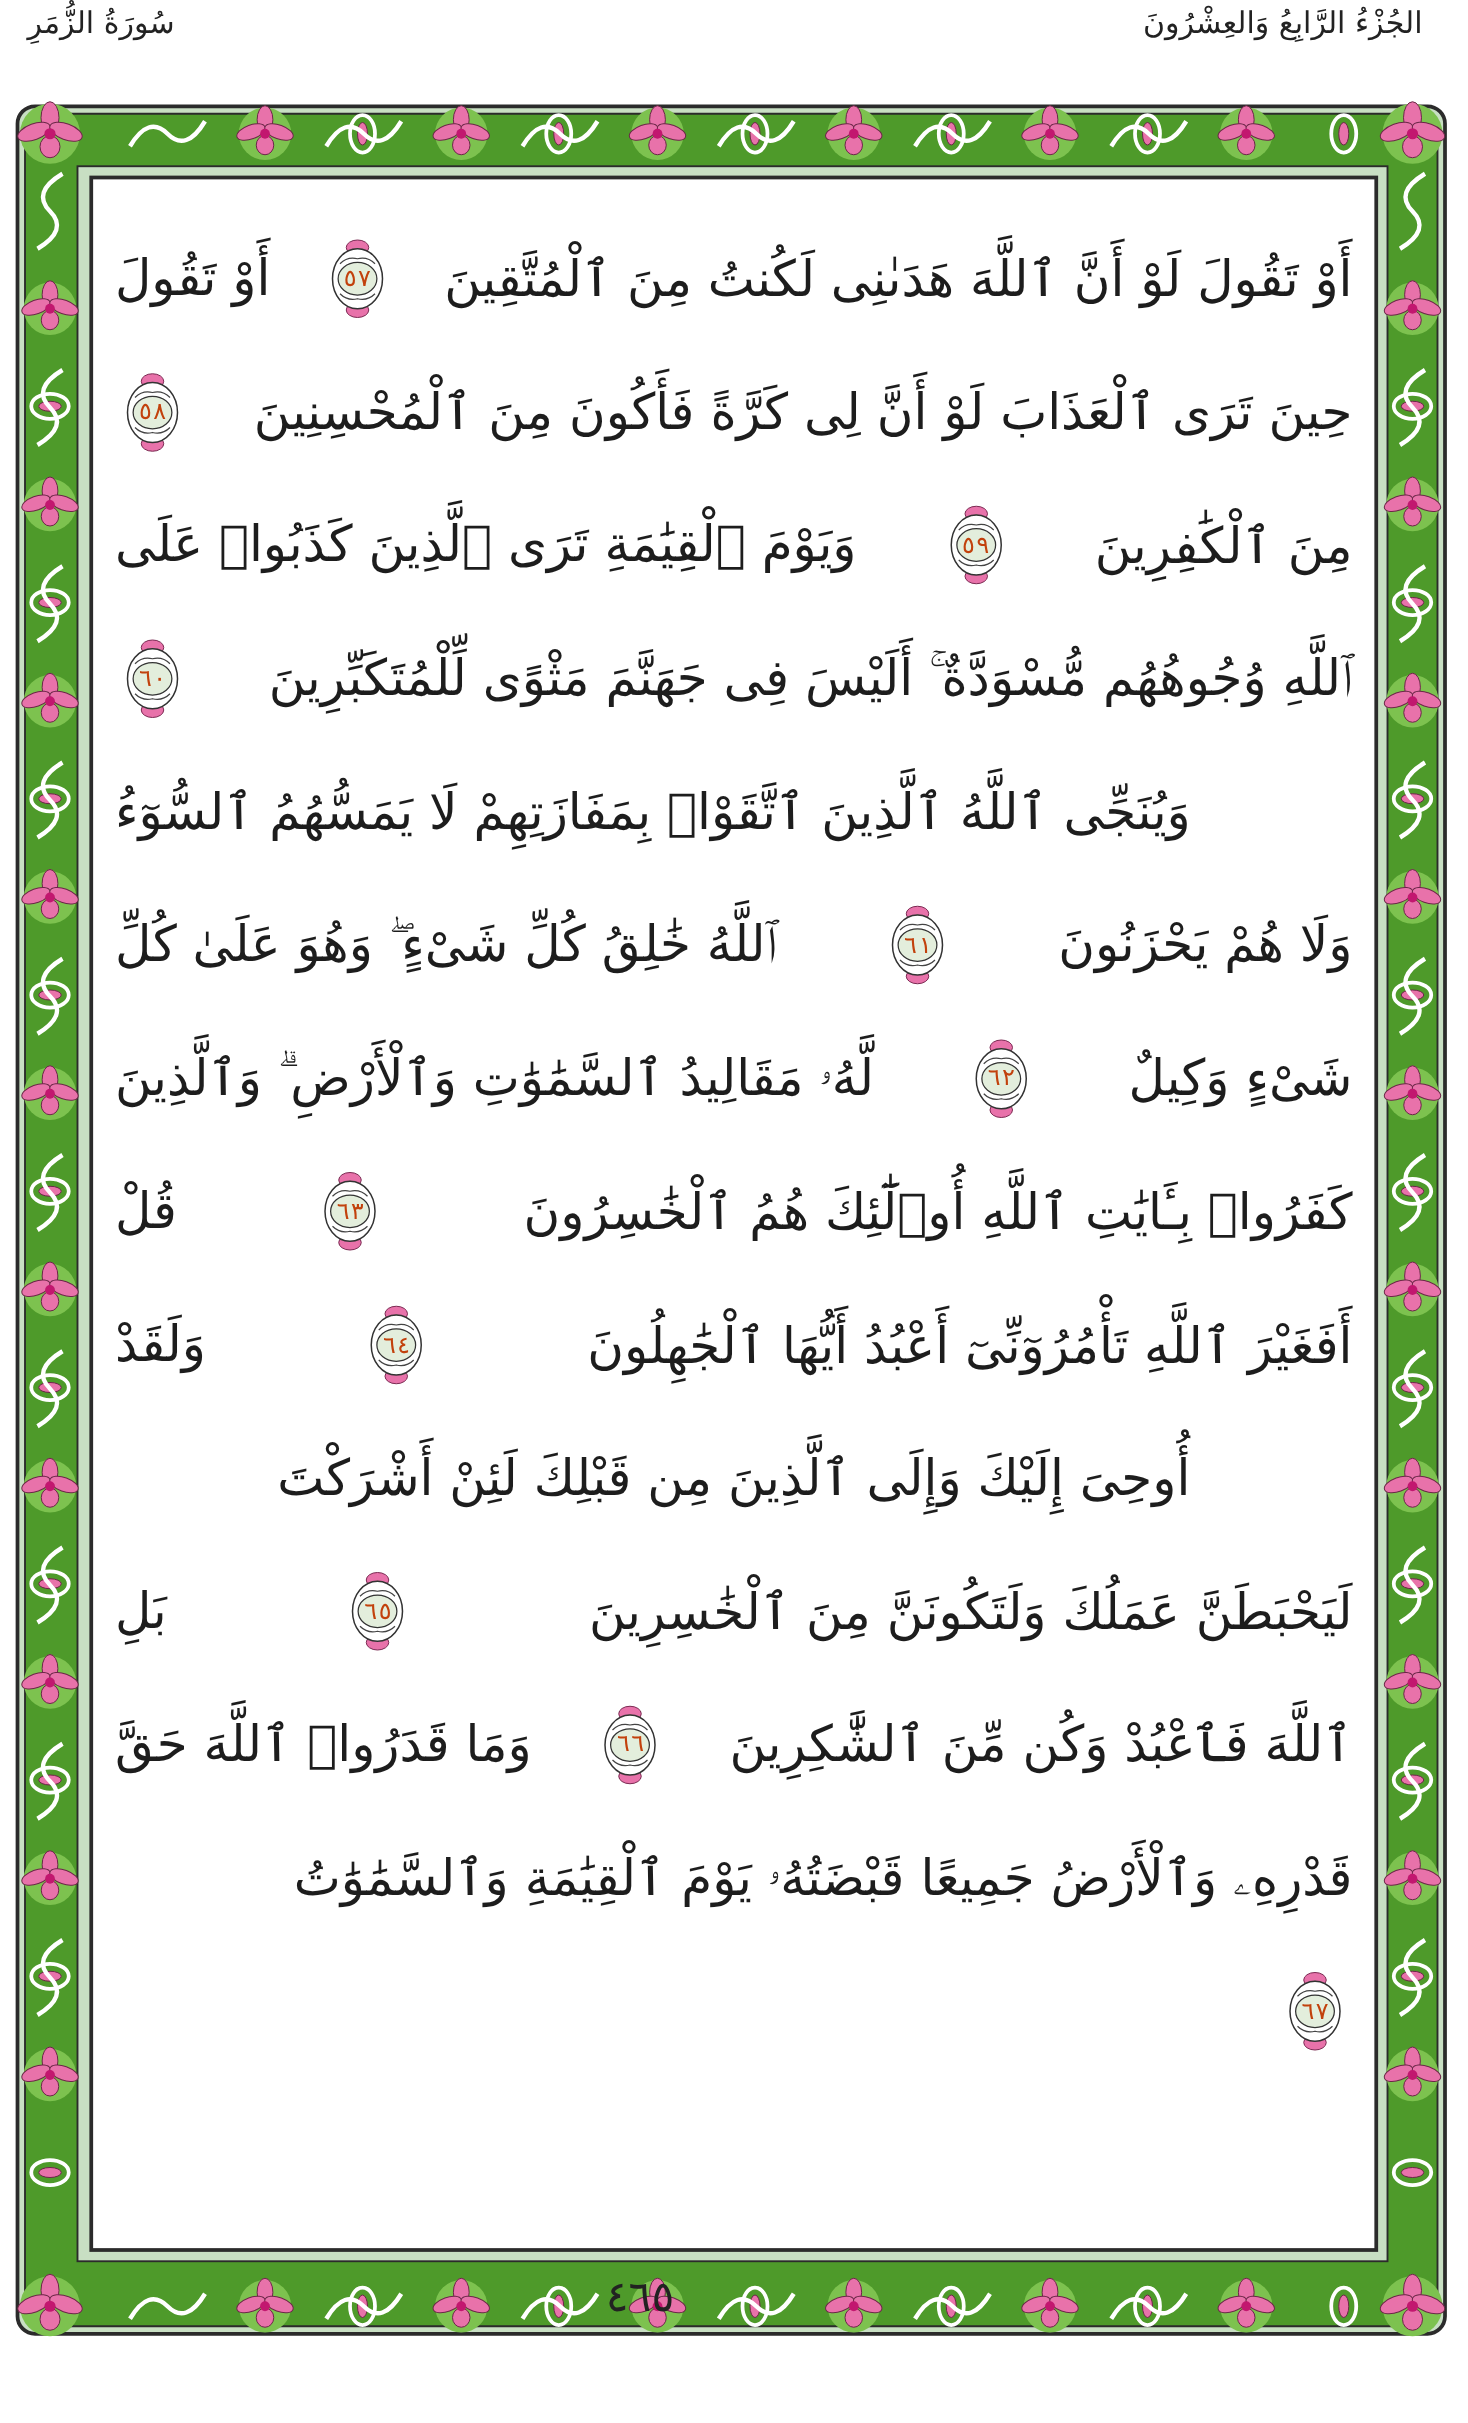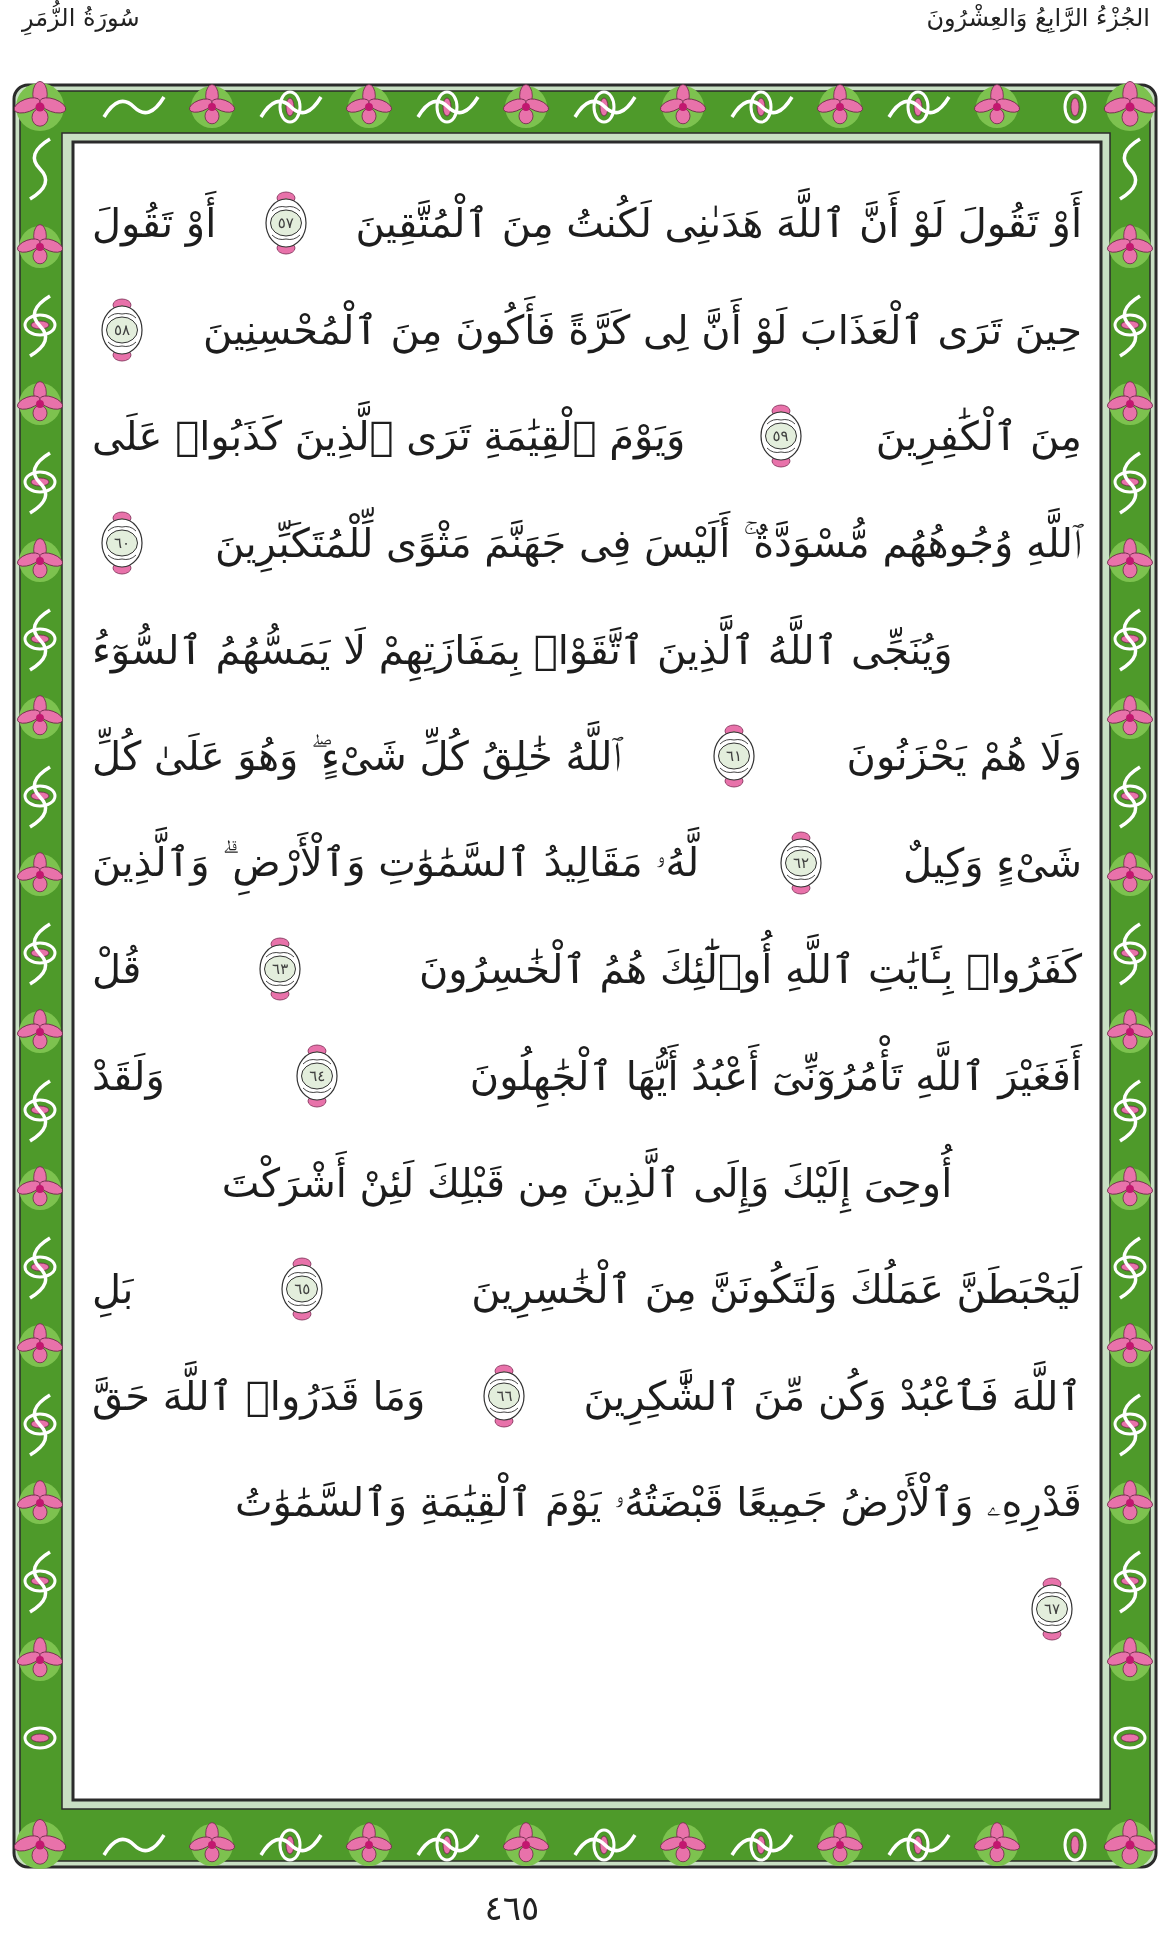--- a/index.html
+++ b/index.html
@@ -1,35 +1,35 @@
 <!DOCTYPE html>
 <html><head>
 <meta charset="utf-8">
 <style>
   html,body{margin:0;padding:0;background:#fff;}
   body{width:1174px;height:1938px;position:relative;overflow:hidden;font-family:"DejaVu Sans",sans-serif;}
   .hdr{position:absolute;top:4px;font-family:"DejaVu Sans",sans-serif;font-size:24px;color:#222;direction:rtl;white-space:nowrap;}
   #hdr-surah{left:22px;}
-  #hdr-juz{right:24px;margin-left:20px;}
+  #hdr-juz{right:36px;margin-left:20px;}
 
   
   .frame{position:absolute;left:10px;top:77px;width:1150px;height:1798px;}
   .frame svg{position:absolute;left:0;top:0;}
 
   .panel{position:absolute;left:76px;top:145px;width:1022px;height:1652px;background:#fff;}
 
   .lines{position:absolute;left:92px;top:170px;width:990px;direction:rtl;}
   .qline{height:106.6px;display:flex;justify-content:space-between;align-items:center;
     font-family:"DejaVu Sans",sans-serif;font-size:40px;color:#1d1d1d;white-space:nowrap;direction:rtl;}
   .qline .seg{display:inline-block;}
   .marker{display:inline-flex;flex:0 0 auto;width:44px;height:64px;position:relative;align-items:center;justify-content:center;margin:0 8px;}
   .marker svg{position:absolute;left:0;top:0;}
-  .marker span{position:relative;font-size:15px;color:#404040;font-family:Liberation Sans, sans-serif;direction:rtl;}
-
-  .pageno{position:absolute;left:0;width:1024px;top:1888px;text-align:center;font-size:34px;color:#222;font-family:"DejaVu Sans",sans-serif;}
+  .marker span{position:relative;font-size:19px;color:#c2410c;font-family:Liberation Mono, monospace;direction:rtl;}
+
+  .pageno{position:absolute;left:0;width:1024px;top:1818px;text-align:center;font-size:34px;color:#222;font-family:"DejaVu Sans",sans-serif;}
 </style>
 </head>
 <body>
 
 <div>
   <div class="hdr" id="hdr-surah">سُورَةُ الزُّمَرِ</div>
   <div class="hdr" id="hdr-juz">الجُزْءُ الرَّابِعُ وَالعِشْرُونَ</div>
 </div>
 
 <div class="frame">

